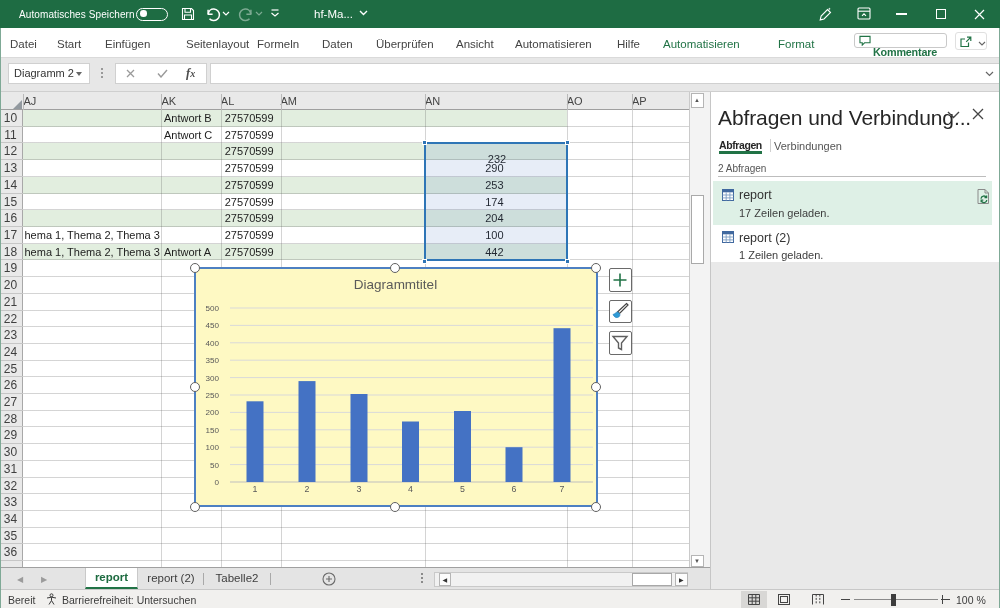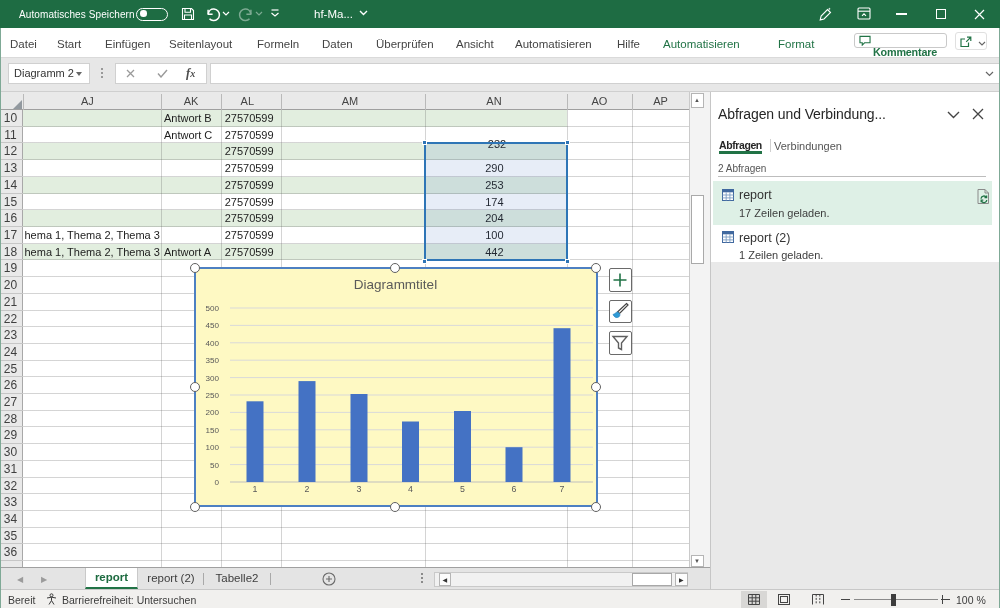--- a/index.html
+++ b/index.html
@@ -1,19 +1,19 @@
 <!DOCTYPE html>
 <html><head><meta charset="utf-8">
 <style>
 *{margin:0;padding:0;box-sizing:border-box}
 html,body{width:1000px;height:608px;overflow:hidden;background:#fff;font-family:"Liberation Sans",sans-serif}
 #app{position:relative;width:1000px;height:608px;overflow:hidden}
 .ab{position:absolute}
 .tb-ico{position:absolute;top:7px}
-.hl{position:absolute;top:3px;height:14px;text-align:center;font-size:11px;color:#454545}
+.hl{position:absolute;top:3px;height:14px;text-align:left;font-size:11px;color:#454545}
 .hv{position:absolute;top:2px;width:1px;height:16px;background:#b9b9b9}
 .gb{position:absolute;left:23px;width:543.7px;height:16.71px;background:#e2eedf}
 .gv{position:absolute;top:18px;width:1px;height:456.5px;background:rgba(90,90,90,.26)}
 .rn{position:absolute;left:0;width:21px;height:16.71px;text-align:center;font-size:12px;line-height:16px;color:#3f3f3f}
 .ct{position:absolute;height:16.71px;font-size:11px;line-height:16.2px;color:#1c1c1c}
 .ctr{position:absolute;height:16.71px;font-size:11px;line-height:16.2px;color:#1c1c1c;text-align:center;padding-right:3px}
 .sh2{position:absolute;width:5px;height:5px;background:#2e75b6;border:1px solid #fff}
 .ch{position:absolute;width:10px;height:10px;background:#fff;border:1.8px solid #606060;border-radius:50%}
 .cbtn{position:absolute;width:23.5px;height:23.5px;background:#fff;border:1.5px solid #6a6a6a;border-radius:2px;display:flex;align-items:center;justify-content:center}
 </style></head>
@@ -67,21 +67,21 @@
   <div class="ab" style="left:936px;top:9px;width:10px;height:10px;border:1.2px solid #fff"></div>
   <svg class="tb-ico" style="left:974px;top:8.5px" width="11" height="11" viewBox="0 0 11 11" stroke="#fff" stroke-width="1.2">
         <path d="M1 1 l9 9 M10 1 l-9 9"></path>
       </svg>
 </div>
 
 <div class="ab" style="left:0;top:28px;width:1000px;height:30px;background:#fff;border-bottom:1px solid #dadada;font-size:11.5px;color:#444">
   <div class="ab" style="left:10px;top:10px">Datei</div>
   <div class="ab" style="left:57px;top:10px">Start</div>
   <div class="ab" style="left:105px;top:10px">Einfügen</div>
-  <div class="ab" style="left:169px;top:10px">Seitenlayout</div>
+  <div class="ab" style="left:186px;top:10px">Seitenlayout</div>
   <div class="ab" style="left:257px;top:10px">Formeln</div>
   <div class="ab" style="left:322px;top:10px">Daten</div>
   <div class="ab" style="left:376px;top:10px">Überprüfen</div>
   <div class="ab" style="left:456px;top:10px">Ansicht</div>
   <div class="ab" style="left:515px;top:10px">Automatisieren</div>
   <div class="ab" style="left:617px;top:10px">Hilfe</div>
   <div class="ab" style="left:663px;top:10px;color:#217346">Automatisieren</div>
   <div class="ab" style="left:778px;top:10px;color:#217346">Format</div>
   <div class="ab" style="left:853.5px;top:4.8px;width:93px;height:15.5px;border:1px solid #c9c9c9;border-radius:3px;background:#fff"></div>
   <svg class="ab" style="left:859px;top:6.5px" width="12" height="11" viewBox="0 0 13 12" fill="none" stroke="#217346" stroke-width="1.2">
@@ -189,21 +189,21 @@
   <div class="ctr" style="left:220.8px;top:34.71px;width:59.7px">27570599</div>
   <div class="ctr" style="left:220.8px;top:51.42px;width:59.7px">27570599</div>
   <div class="ctr" style="left:220.8px;top:68.13px;width:59.7px">27570599</div>
   <div class="ctr" style="left:220.8px;top:84.84px;width:59.7px">27570599</div>
   <div class="ctr" style="left:220.8px;top:101.55px;width:59.7px">27570599</div>
   <div class="ctr" style="left:220.8px;top:118.26px;width:59.7px">27570599</div>
   <div class="ctr" style="left:220.8px;top:134.97px;width:59.7px">27570599</div>
   <div class="ctr" style="left:220.8px;top:151.68px;width:59.7px">27570599</div>
   <div class="ct" style="left:24.5px;top:134.97px;width:137px;overflow:hidden;white-space:nowrap">hema 1, Thema 2, Thema 3</div>
   <div class="ct" style="left:24.5px;top:151.68px;width:137px;overflow:hidden;white-space:nowrap">hema 1, Thema 2, Thema 3</div>
-  <div class="ctr" style="left:425px;top:44px;width:147px">232</div>
+  <div class="ctr" style="left:425px;top:59px;width:147px">232</div>
   <div class="ctr" style="left:425px;top:68.13px;width:141.7px">290</div>
   <div class="ctr" style="left:425px;top:84.84px;width:141.7px">253</div>
   <div class="ctr" style="left:425px;top:101.55px;width:141.7px">174</div>
   <div class="ctr" style="left:425px;top:118.26px;width:141.7px">204</div>
   <div class="ctr" style="left:425px;top:134.97px;width:141.7px">100</div>
   <div class="ctr" style="left:425px;top:151.68px;width:141.7px">442</div>
 
   <div class="ab" style="left:423.5px;top:50.42px;width:144.7px;height:119px;border:2px solid #2e75b6;background:rgba(68,114,196,.13)"></div>
   <div class="sh2" style="left:421.5px;top:48.3px"></div>
   <div class="sh2" style="left:565.2px;top:48.3px"></div>
@@ -332,21 +332,21 @@
   <div class="ab" style="left:841px;top:8.7px;width:9px;height:1.3px;background:#444"></div>
   <div class="ab" style="left:854px;top:9.2px;width:84px;height:1.2px;background:#8a8a8a"></div>
   <div class="ab" style="left:890.5px;top:3.5px;width:5px;height:12px;background:#3d3d3d"></div>
   <div class="ab" style="left:941px;top:8.7px;width:9px;height:1.3px;background:#444"></div>
   <div class="ab" style="left:941.5px;top:4.7px;width:1.3px;height:9px;background:#444"></div>
   <div class="ab" style="left:956px;top:3.5px;font-size:10.5px;color:#3c3c3c">100 %</div>
 </div>
 
 <div id="panel" class="ab" style="left:710px;top:92px;width:290px;height:497px;background:#e9e9e9;border-left:1px solid #c6c6c6">
   <div class="ab" style="left:0;top:0;width:289px;height:170px;background:#fff"></div>
-  <div class="ab" style="left:7px;top:14px;font-size:14px;letter-spacing:-.1px;color:#262626;white-space:nowrap">Abfragen und Verbindung...</div>
+  <div class="ab" style="left:7px;top:14px;font-size:21px;letter-spacing:-.1px;color:#262626;white-space:nowrap">Abfragen und Verbindung...</div>
   <svg class="ab" style="left:236px;top:19px" width="13" height="8" viewBox="0 0 13 8" fill="none" stroke="#444" stroke-width="1.4">
         <path d="M1 1 l5.5 5.5 L12 1"></path>
       </svg>
   <svg class="ab" style="left:261px;top:16px" width="12" height="12" viewBox="0 0 12 12" stroke="#444" stroke-width="1.3">
         <path d="M1 1 l10 10 M11 1 l-10 10"></path>
       </svg>
   <div class="ab" style="left:8px;top:47px;font-size:10.5px;font-weight:bold;letter-spacing:-.4px;color:#262626">Abfragen</div>
   <div class="ab" style="left:7.5px;top:59px;width:43px;height:3px;background:#217346"></div>
   <div class="ab" style="left:59px;top:47px;width:1px;height:13px;background:#cfcfcf"></div>
   <div class="ab" style="left:63px;top:48px;font-size:11px;color:#555">Verbindungen</div>

